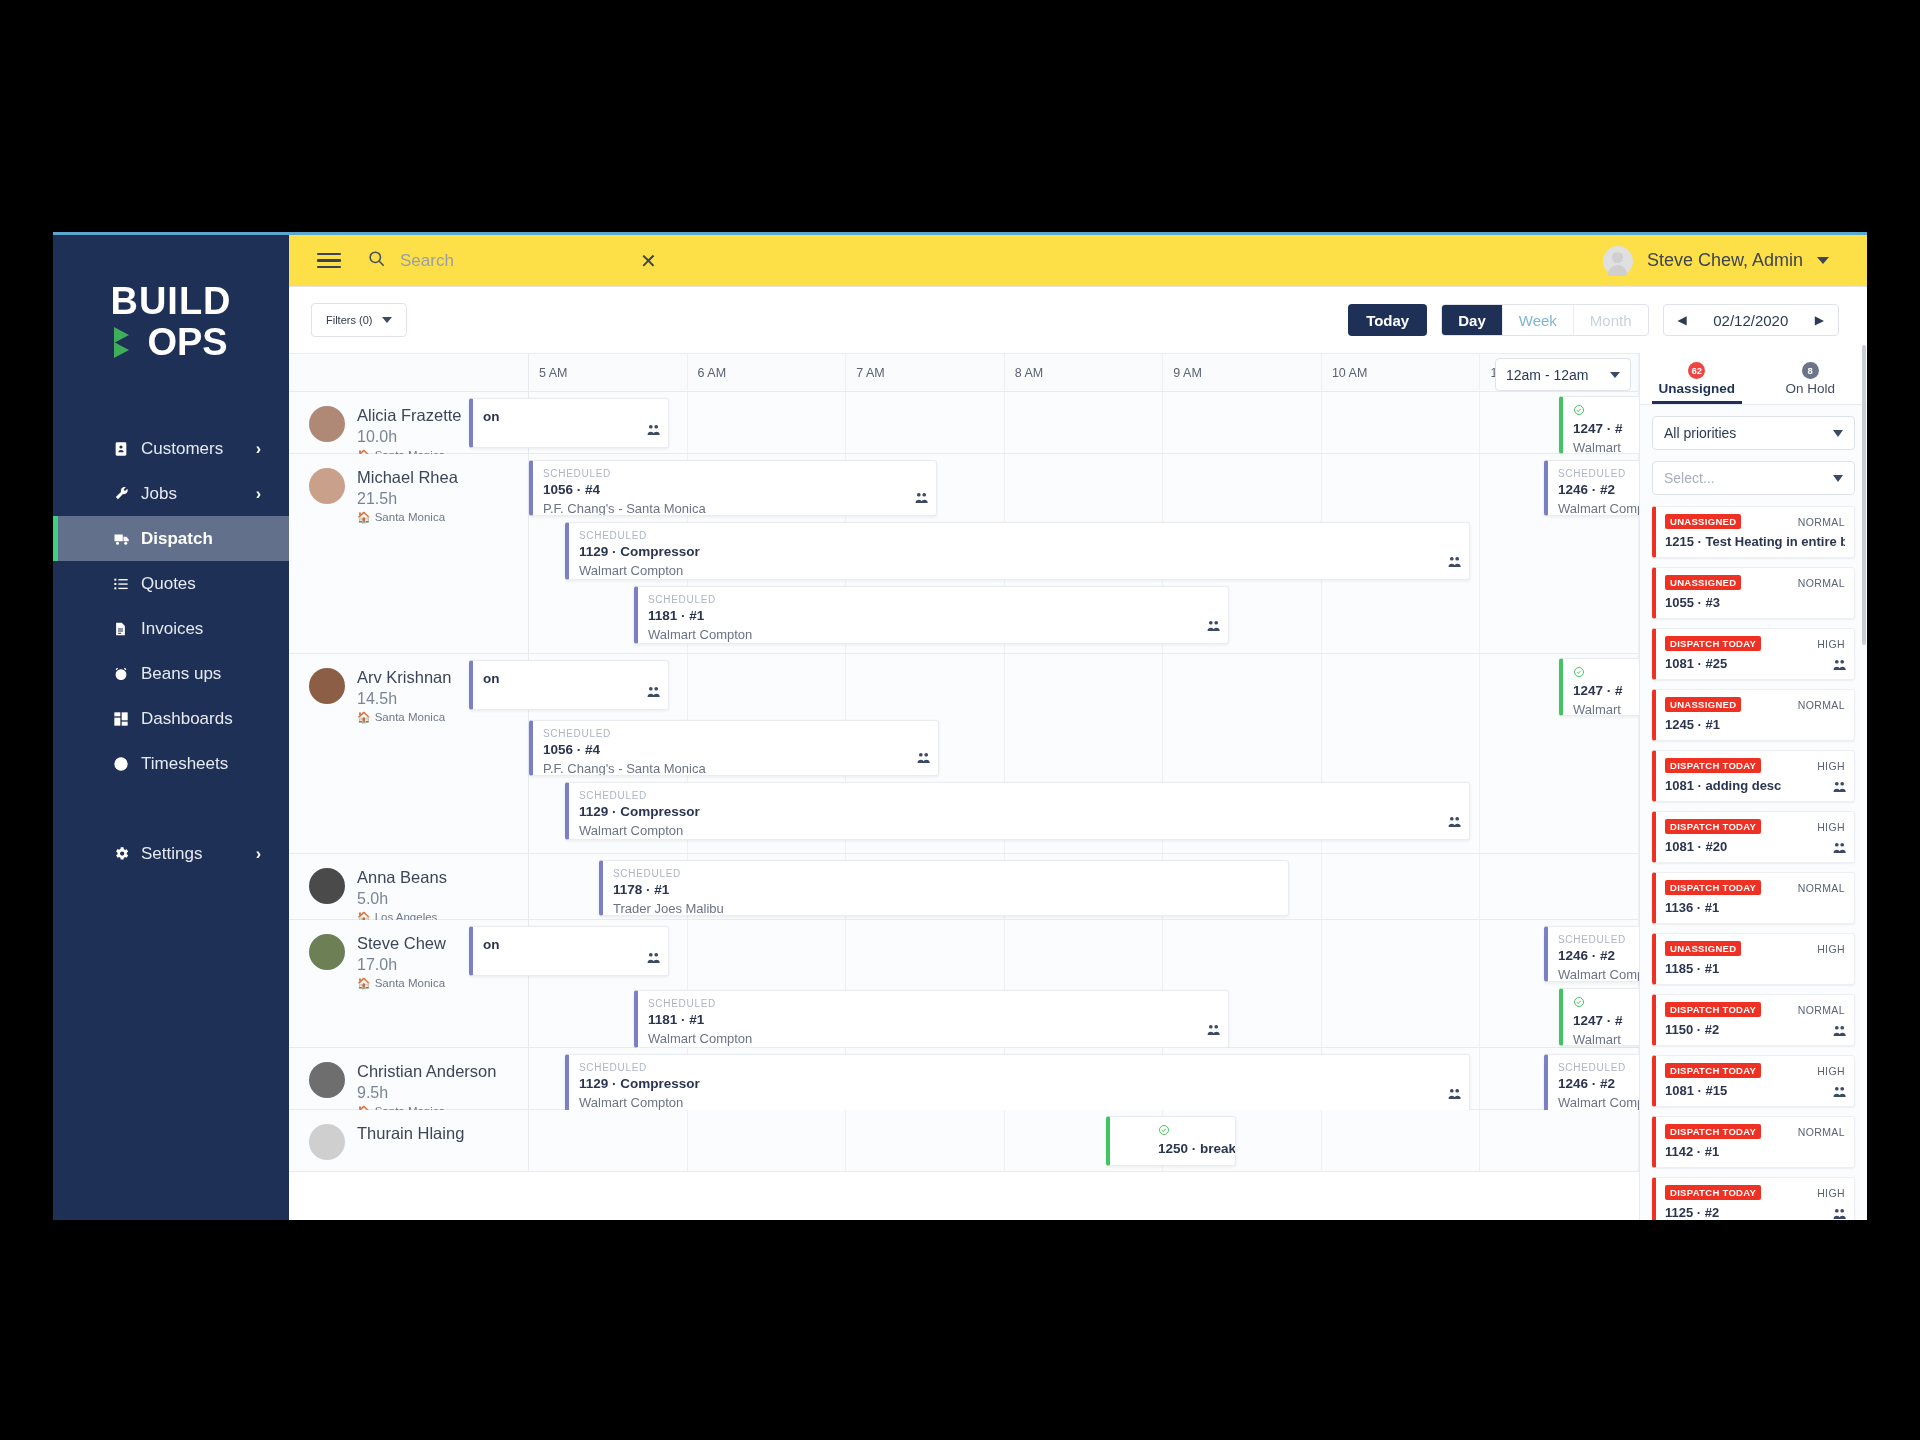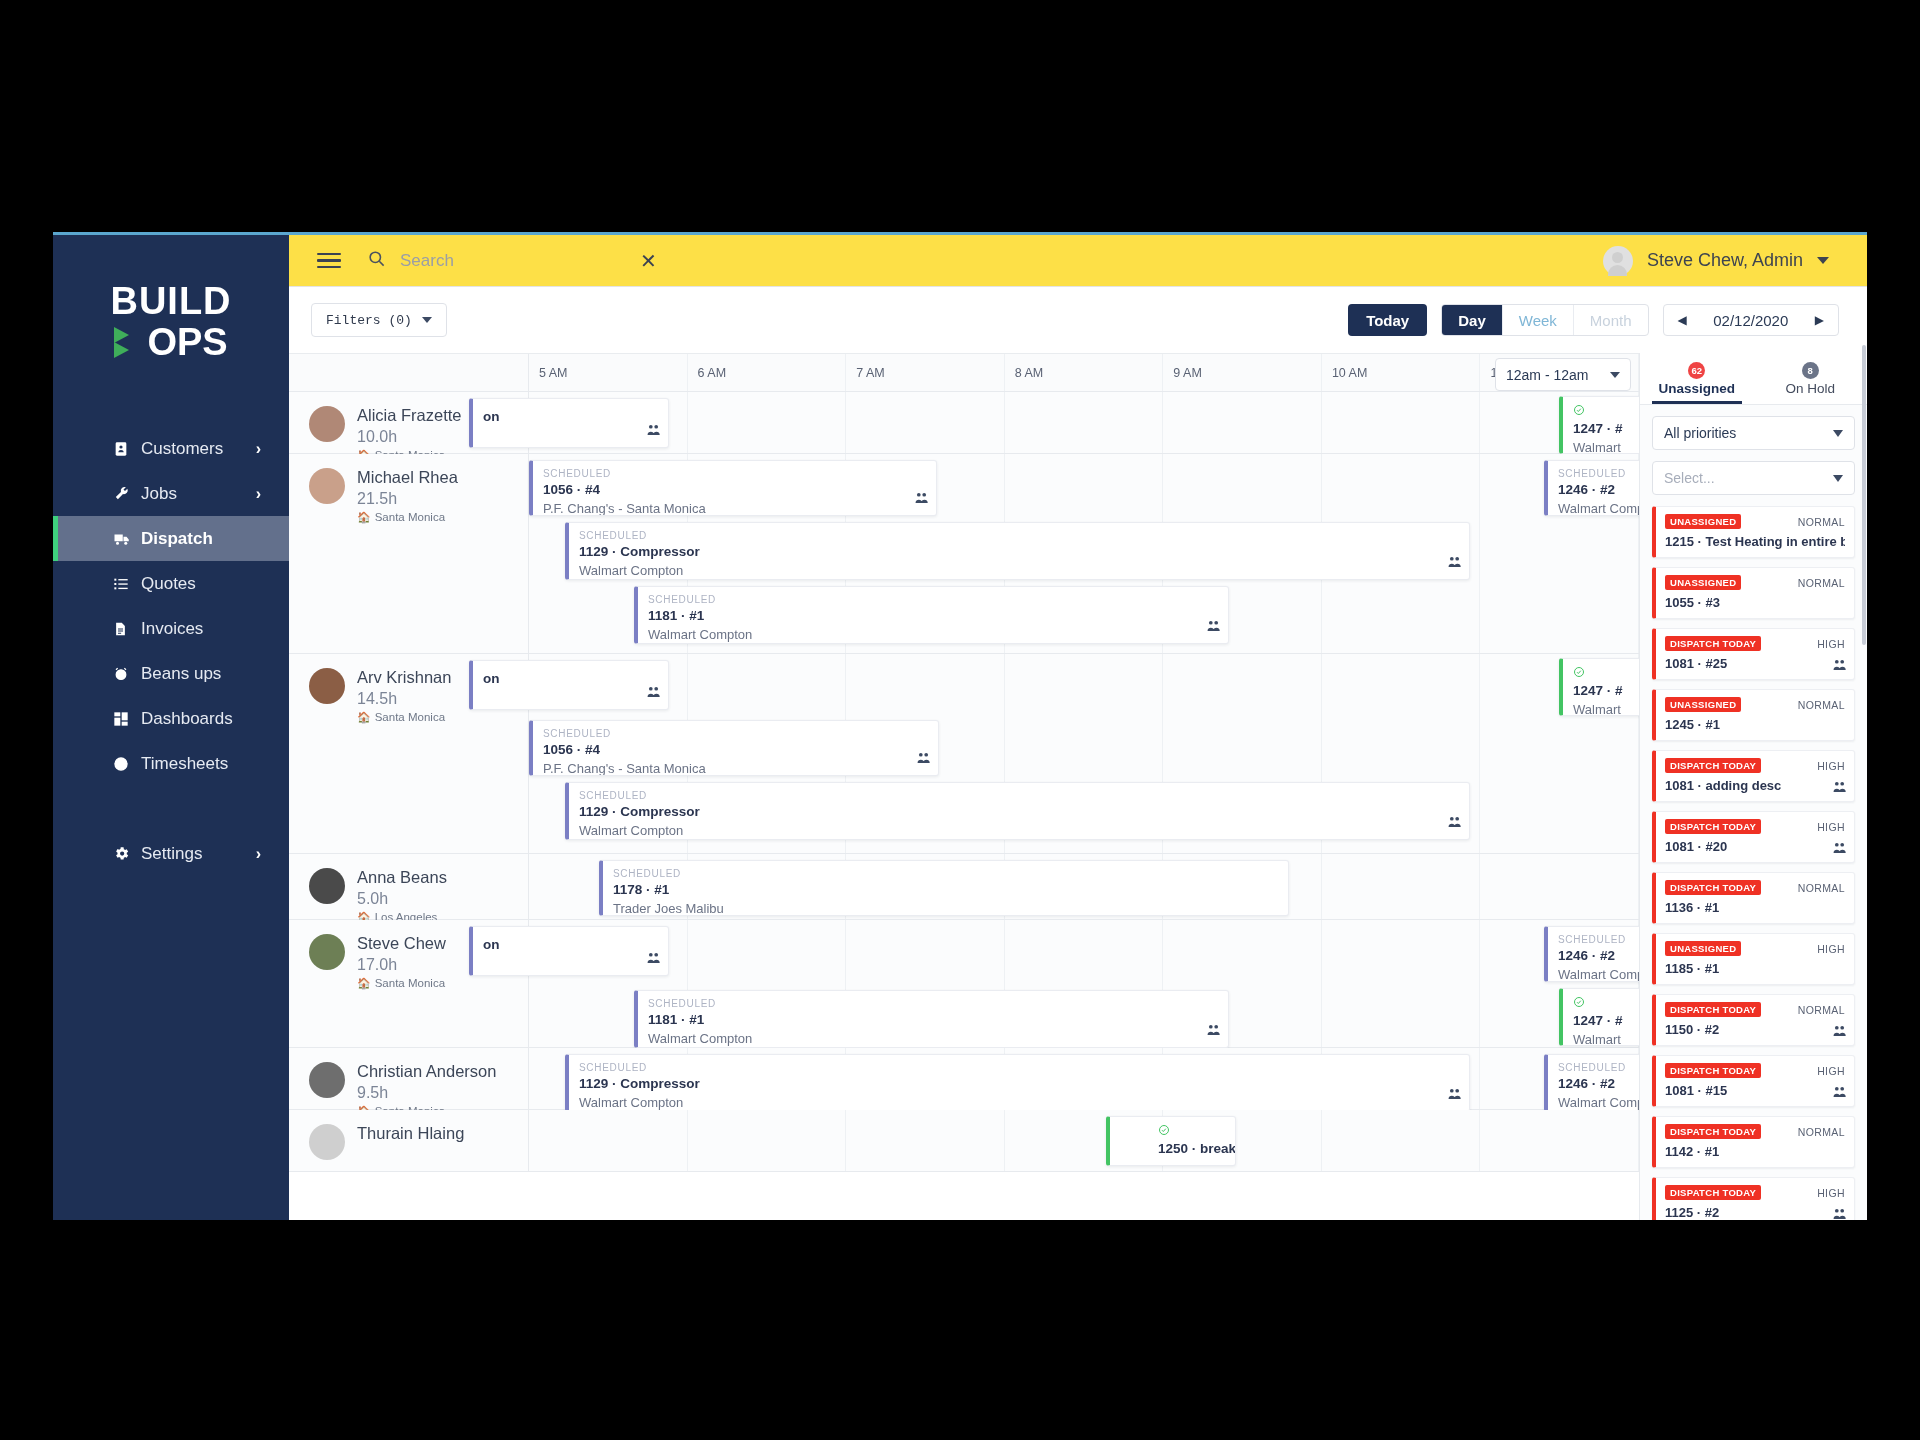--- a/index.html
+++ b/index.html
@@ -116,22 +116,22 @@
   }
 
   
   .toolbar {
     height: 66px; display: flex; align-items: center; padding: 0 28px 0 22px;
     background: #fff; flex: 0 0 66px;
   }
   .filters-btn {
     border: 1px solid #dfe2e8; border-radius: 4px; background: #fff;
     height: 34px; padding: 0 14px; display: flex; align-items: center; gap: 10px;
-    font-size: 13px; color: #303a4d; cursor: pointer;
-    font-family: Liberation Mono, monospace;
+    font-size: 11px; color: #303a4d; cursor: pointer;
+    font-family: Liberation Sans, sans-serif;
   }
   .filters-btn .tri {
     width: 0;height:0;border-left:5px solid transparent;border-right:5px solid transparent;
     border-top:6px solid #3c4a63;
   }
   .tb-right { margin-left: auto; display: flex; align-items: center; gap: 14px; }
   .today-btn {
     background: #1e3055; color: #fff; font-size: 15px; font-weight: bold;
     height: 32px; padding: 0 18px; border-radius: 4px; border: none; cursor: pointer;
     font-family: "Liberation Sans", sans-serif;

